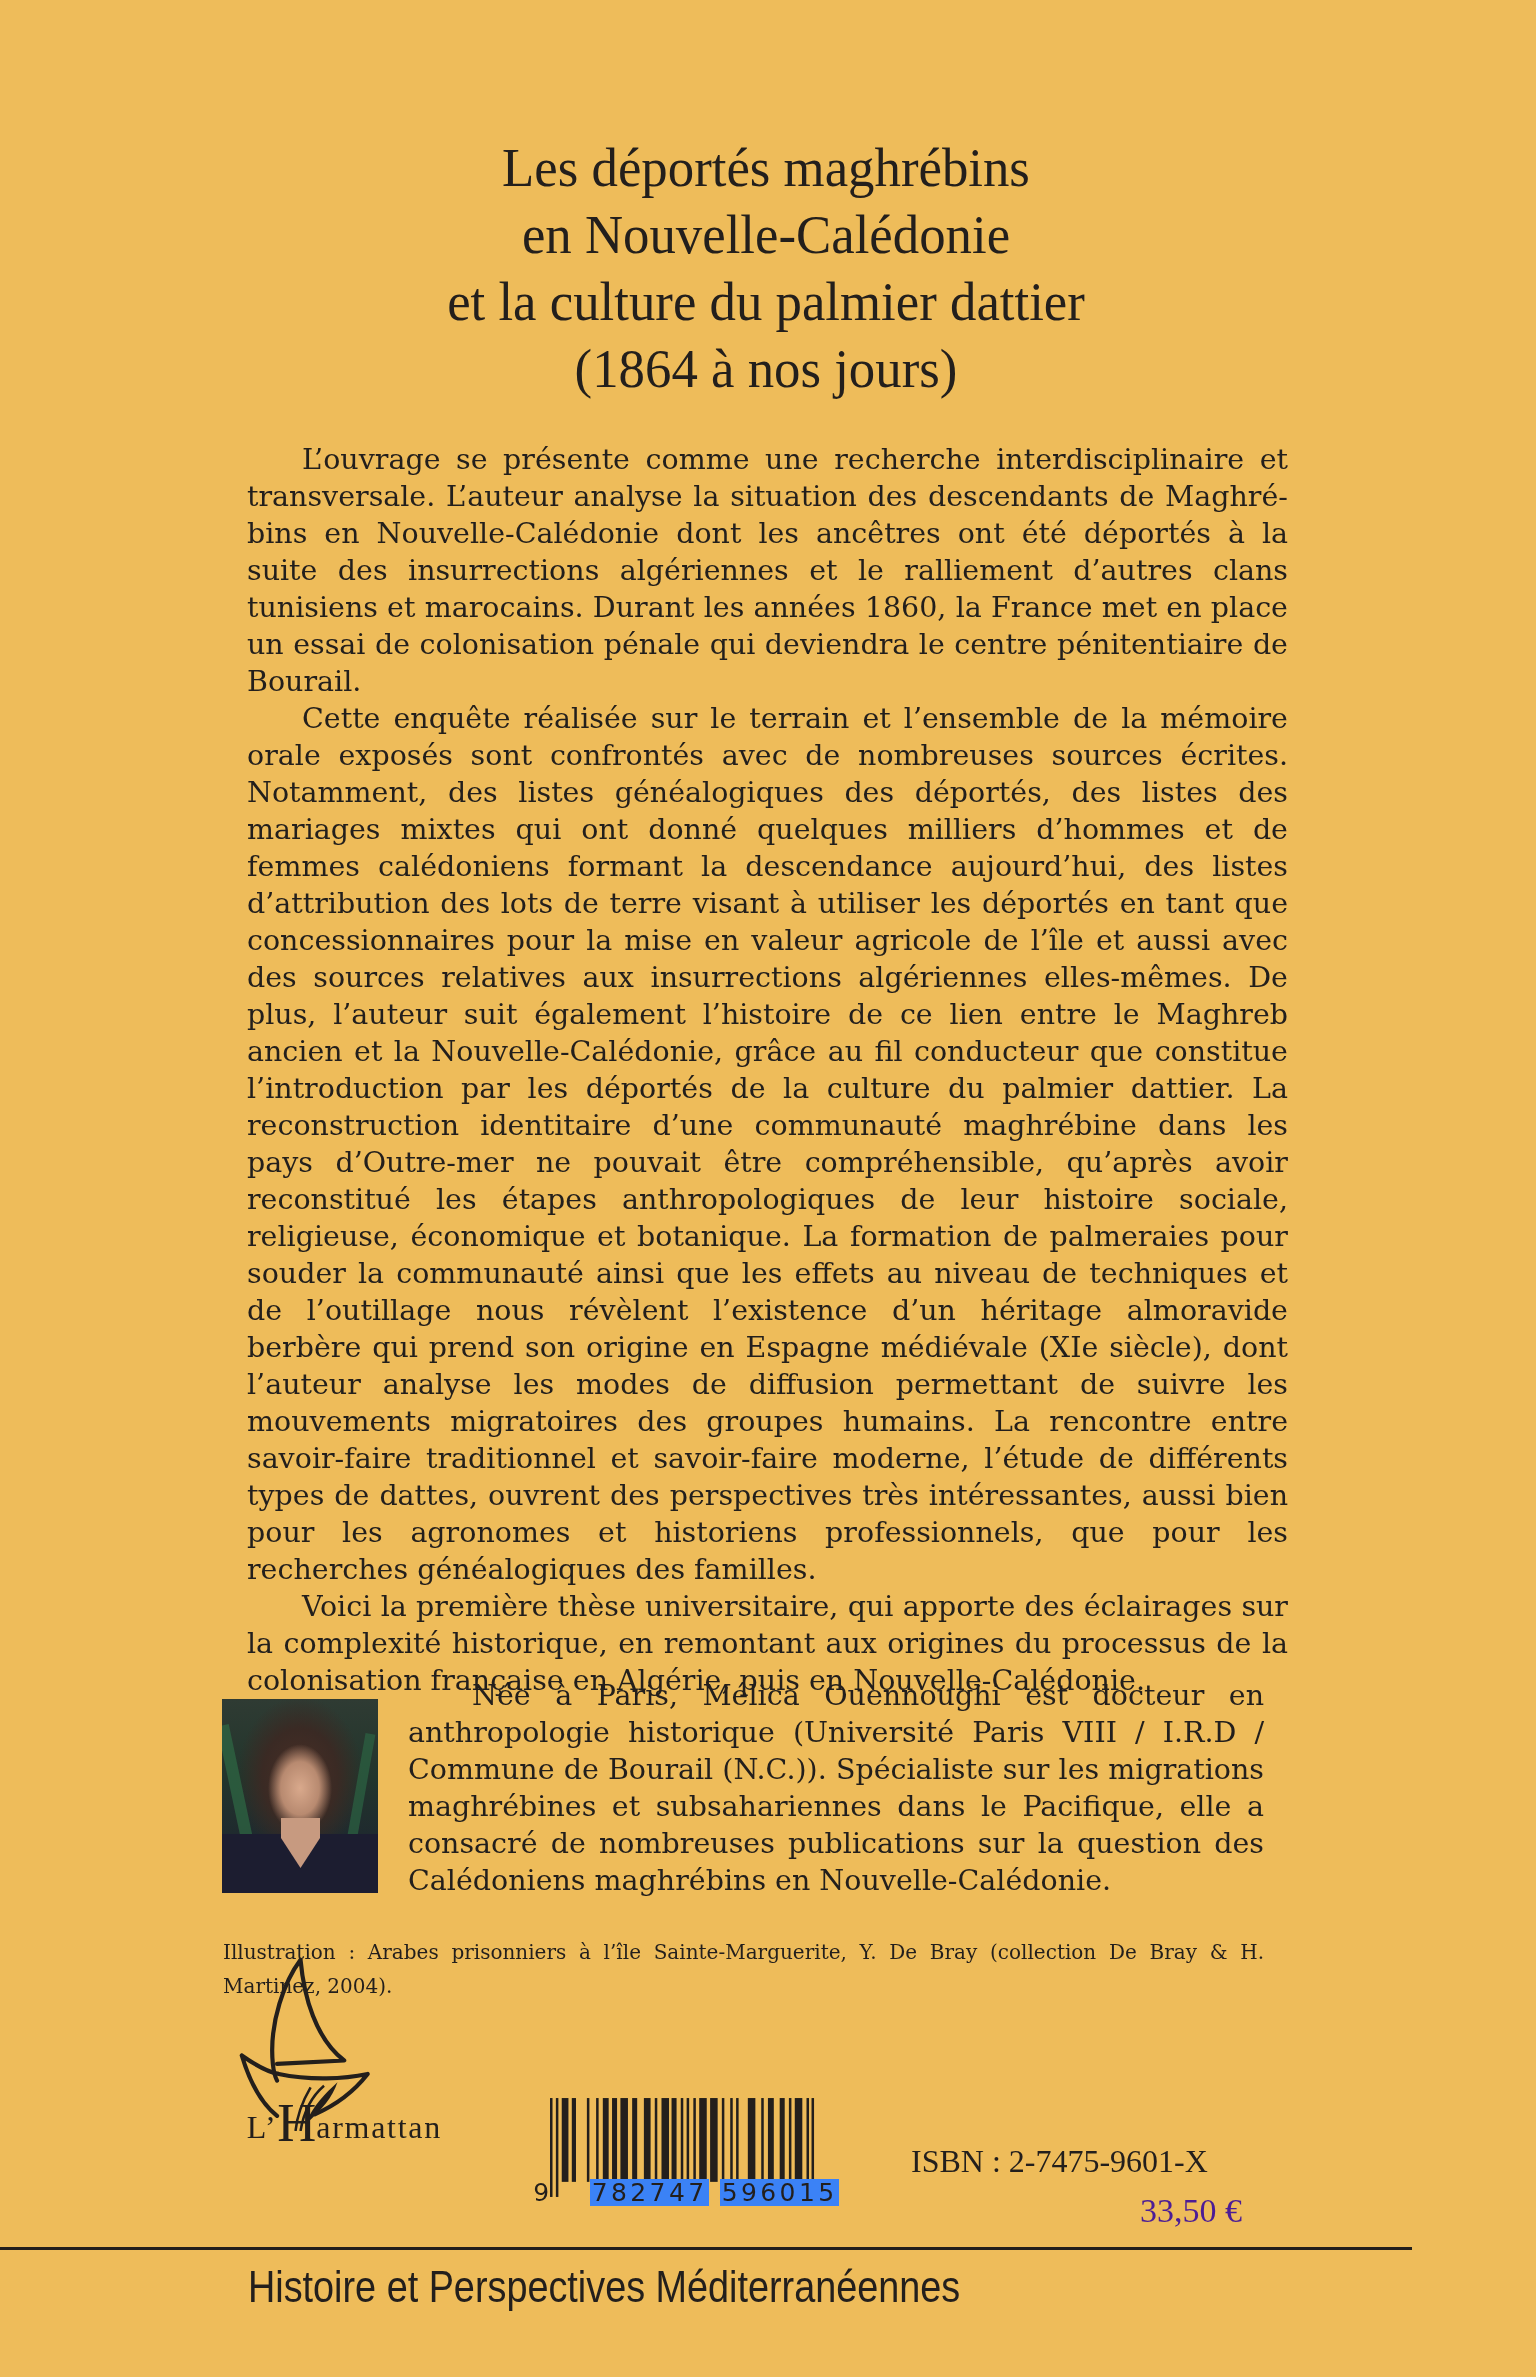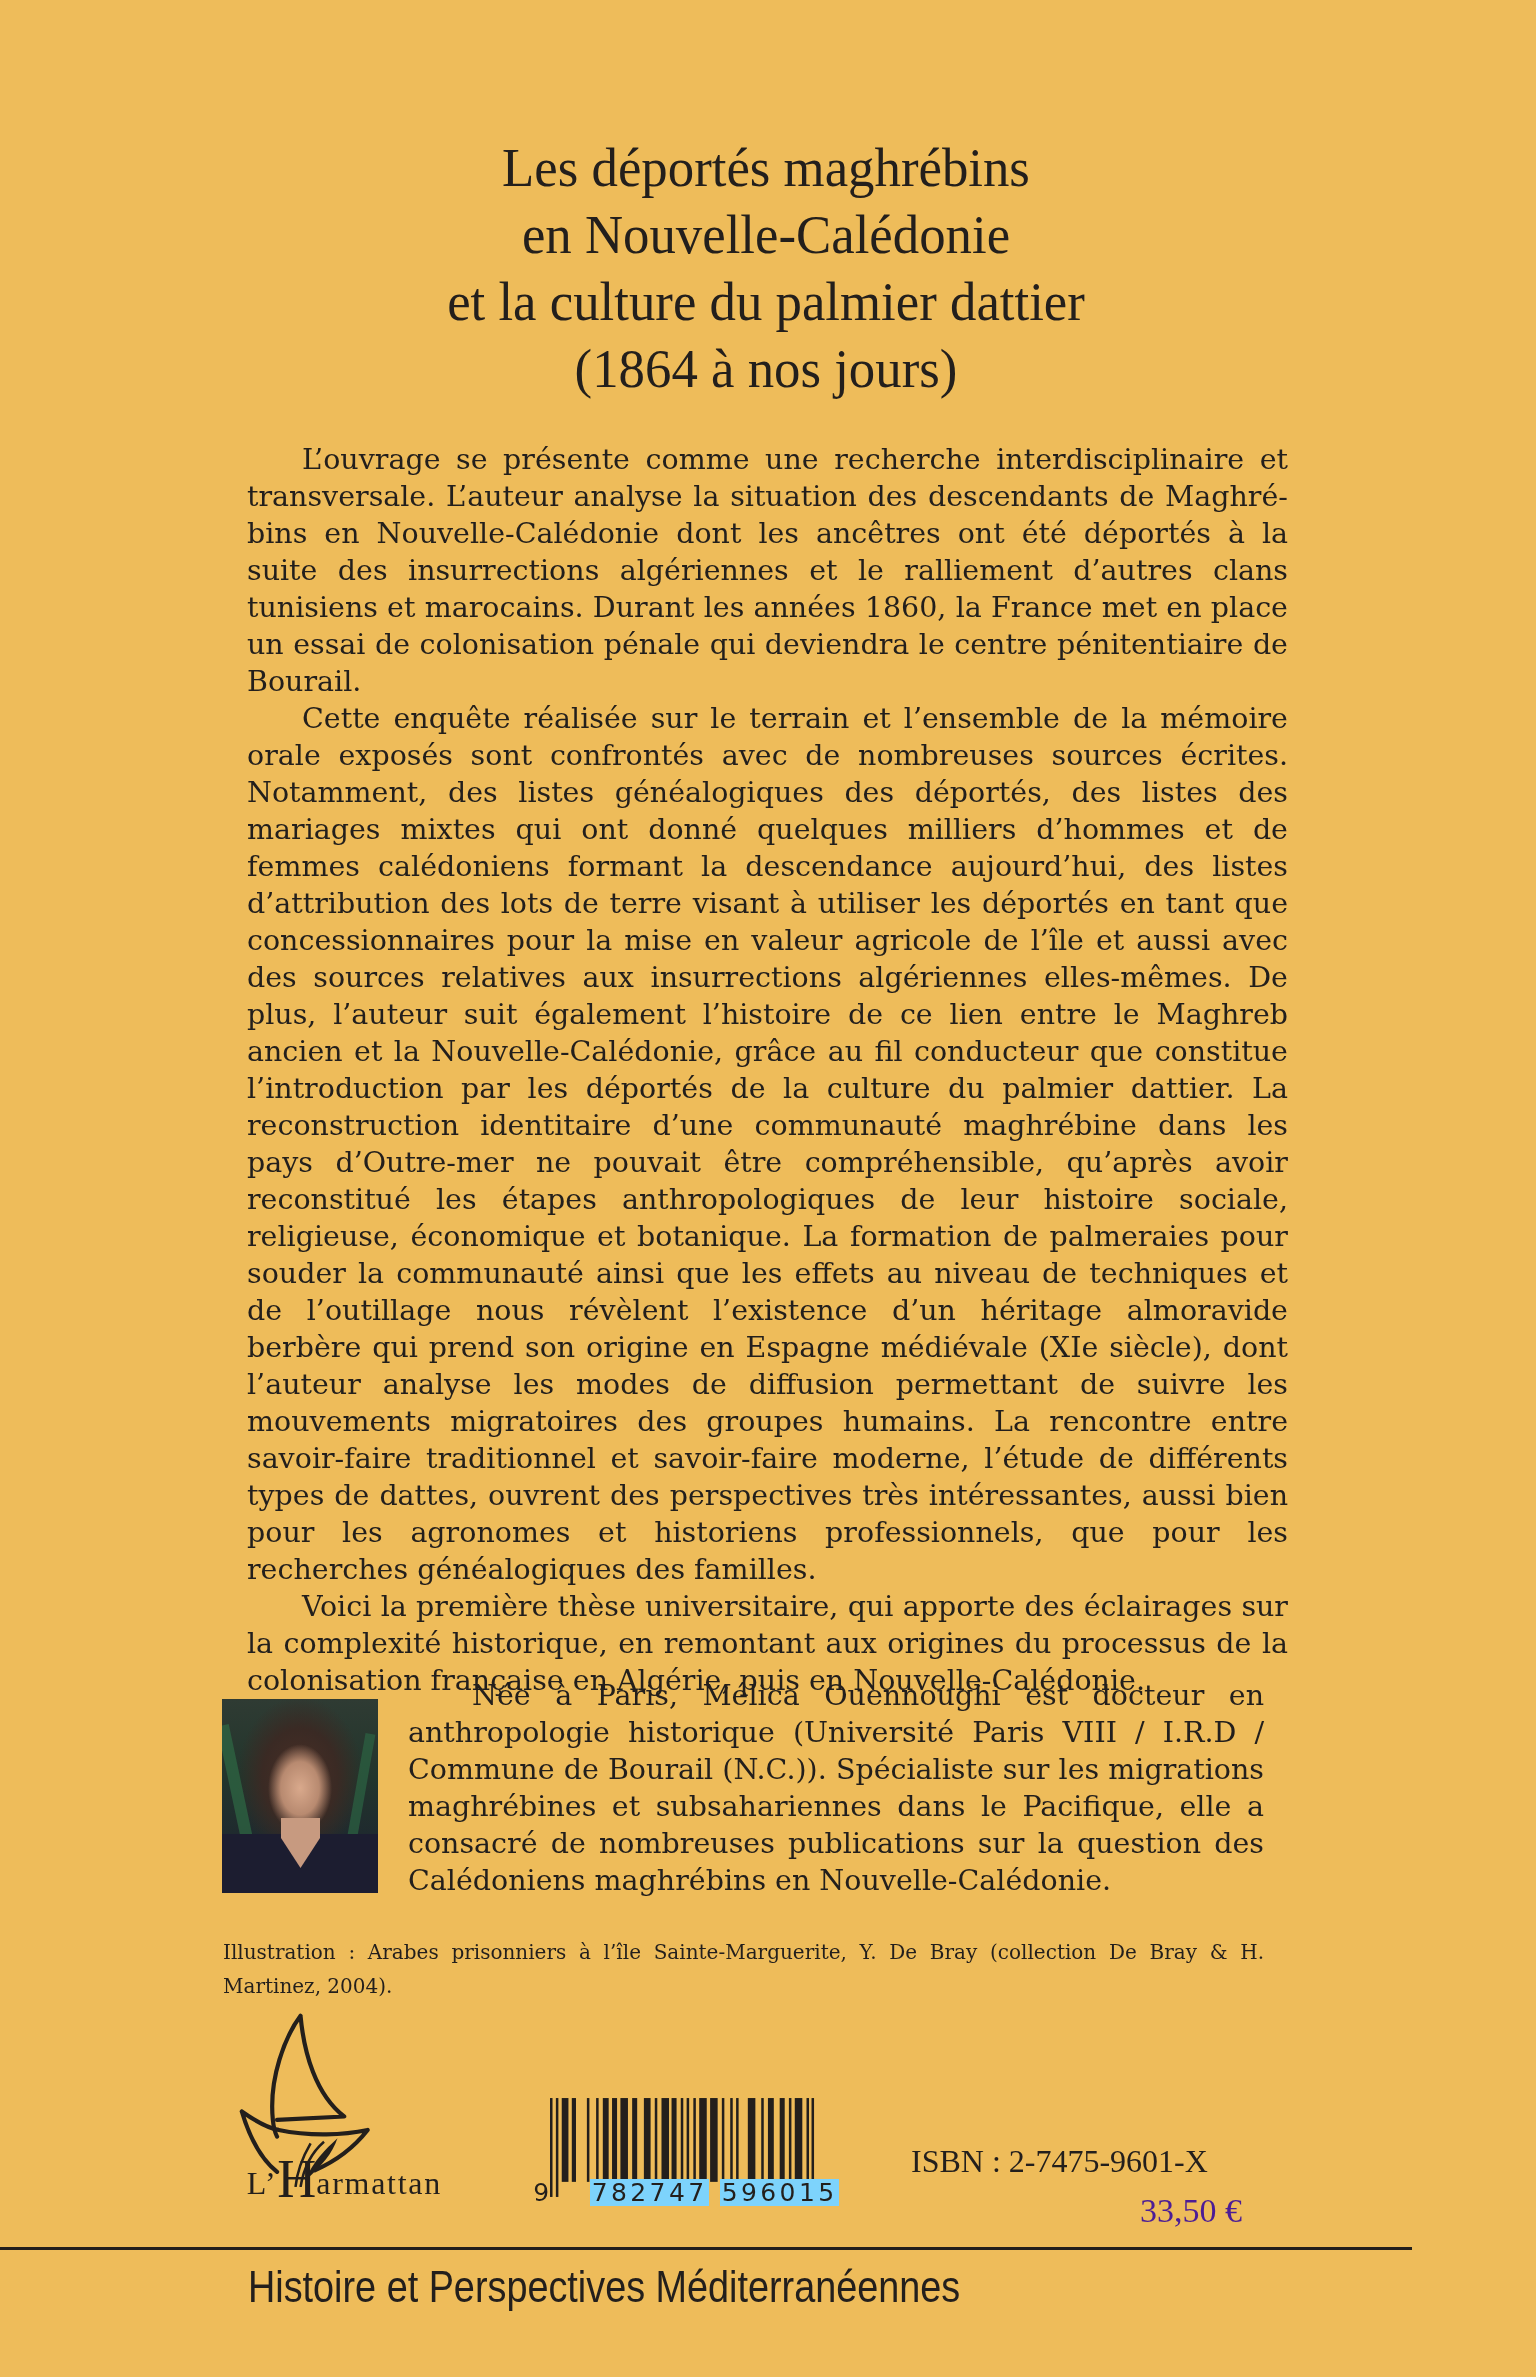--- a/index.html
+++ b/index.html
@@ -111,21 +111,21 @@
       width: 1041px;
       font-family: "DejaVu Serif", serif;
       font-size: 20px;
       line-height: 34px;
       text-align: justify;
       margin: 0;
     }
     .logo {
       position: absolute;
       left: 235px;
-      top: 1994px;
+      top: 1938px;
       width: 243px;
       height: 210px;
     }
     .logo svg {
       position: absolute;
       left: 0;
       top: 0;
     }
     .logo-text {
       position: absolute;
@@ -154,21 +154,21 @@
       top: 0;
       width: 285px;
       height: 99px;
     }
     .barcode-digits {
       position: absolute;
       top: 81px;
       font-family: "DejaVu Sans", sans-serif;
       font-size: 25px;
       letter-spacing: 3.4px;
-      background: #7dd3fc;
+      background: #3b82f6;
       line-height: 27px;
       padding: 0 1.7px;
     }
     .barcode-lead { left: -18.5px; background: transparent; }
     .barcode-left-digits { left: 40px; }
     .barcode-right-digits { left: 170px; }
     .isbn {
       position: absolute;
       left: 911px;
       top: 2143px;

